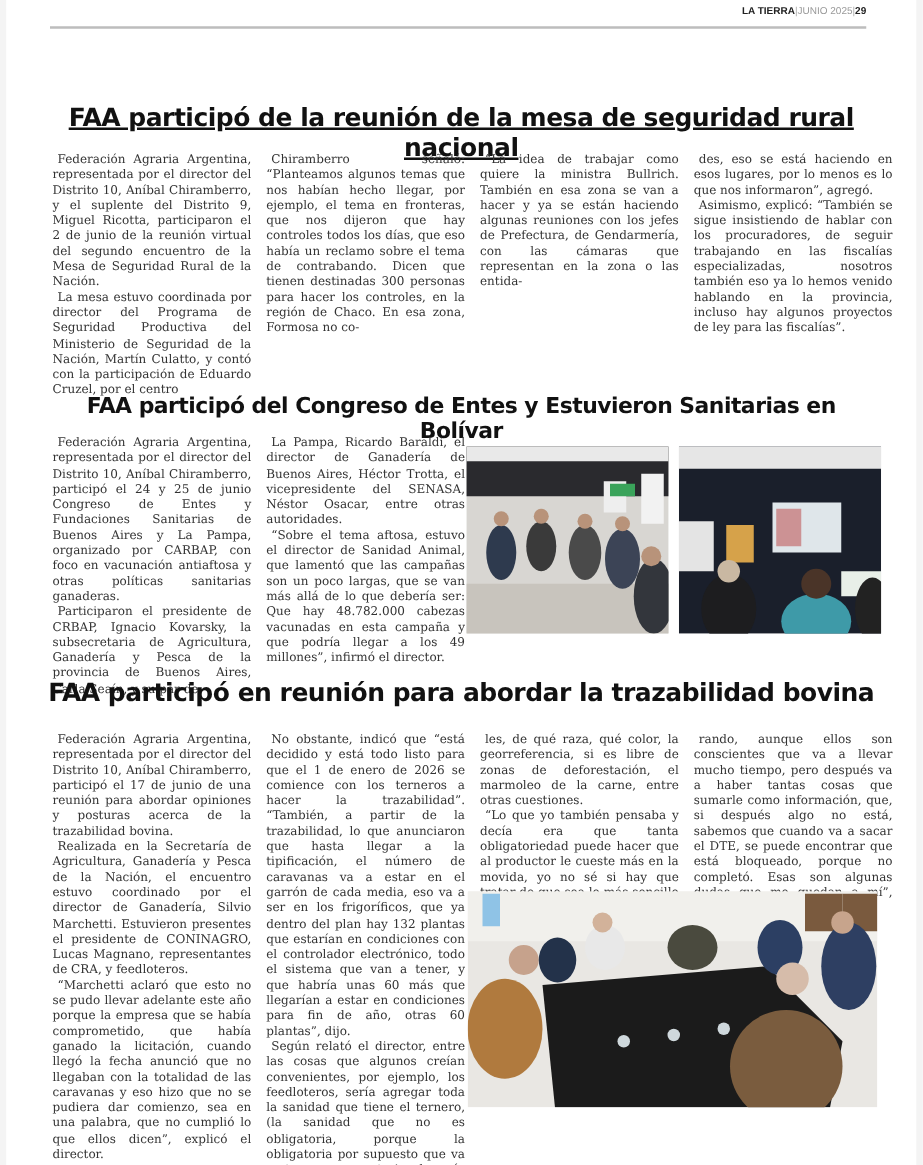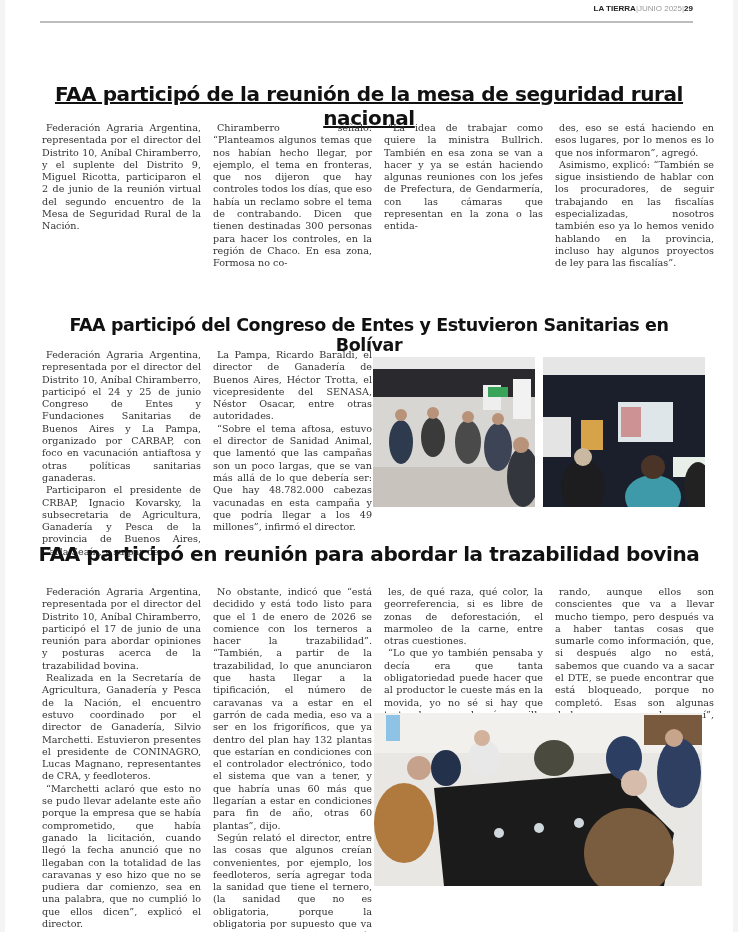--- a/index.html
+++ b/index.html
@@ -61,20 +61,21 @@
     <span class="sep">|</span>
     <span class="num">29</span>
   </div>
   <div class="top-rule"></div>
 
 
   <h1 class="headline h1">FAA participó de la reunión de la mesa de seguridad rural nacional</h1>
   <div class="cols c1">
     <div class="col">
       <p>Federación Agraria Argentina, representada por el director del Distrito 10, Aníbal Chiramberro, y el suplente del Distrito 9, Miguel Ricotta, participaron el 2 de junio de la reunión virtual del segundo encuentro de la Mesa de Seguridad Rural de la Nación.</p>
+      <p>La mesa estuvo coordinada por director del Programa de Seguridad Productiva del Ministerio de Seguridad de la Nación, Martín Culatto, y contó con la participación de Eduardo Cruzel, por el centro</p>
     </div>
     <div class="col">
       <p>Chiramberro señaló: “Planteamos algunos temas que nos habían hecho llegar, por ejemplo, el tema en fronteras, que nos dijeron que hay controles todos los días, que eso había un reclamo sobre el tema de contrabando. Dicen que tienen destinadas 300 personas para hacer los controles, en la región de Chaco. En esa zona, Formosa no co-</p>
     </div>
     <div class="col">
       <p>“La idea de trabajar como quiere la ministra Bullrich. También en esa zona se van a hacer y ya se están haciendo algunas reuniones con los jefes de Prefectura, de Gendarmería, con las cámaras que representan en la zona o las entida-</p>
     </div>
     <div class="col">
       <p>des, eso se está haciendo en esos lugares, por lo menos es lo que nos informaron”, agregó.</p>
       <p>Asimismo, explicó: “También se sigue insistiendo de hablar con los procuradores, de seguir trabajando en las fiscalías especializadas, nosotros también eso ya lo hemos venido hablando en la provincia, incluso hay algunos proyectos de ley para las fiscalías”.</p>

